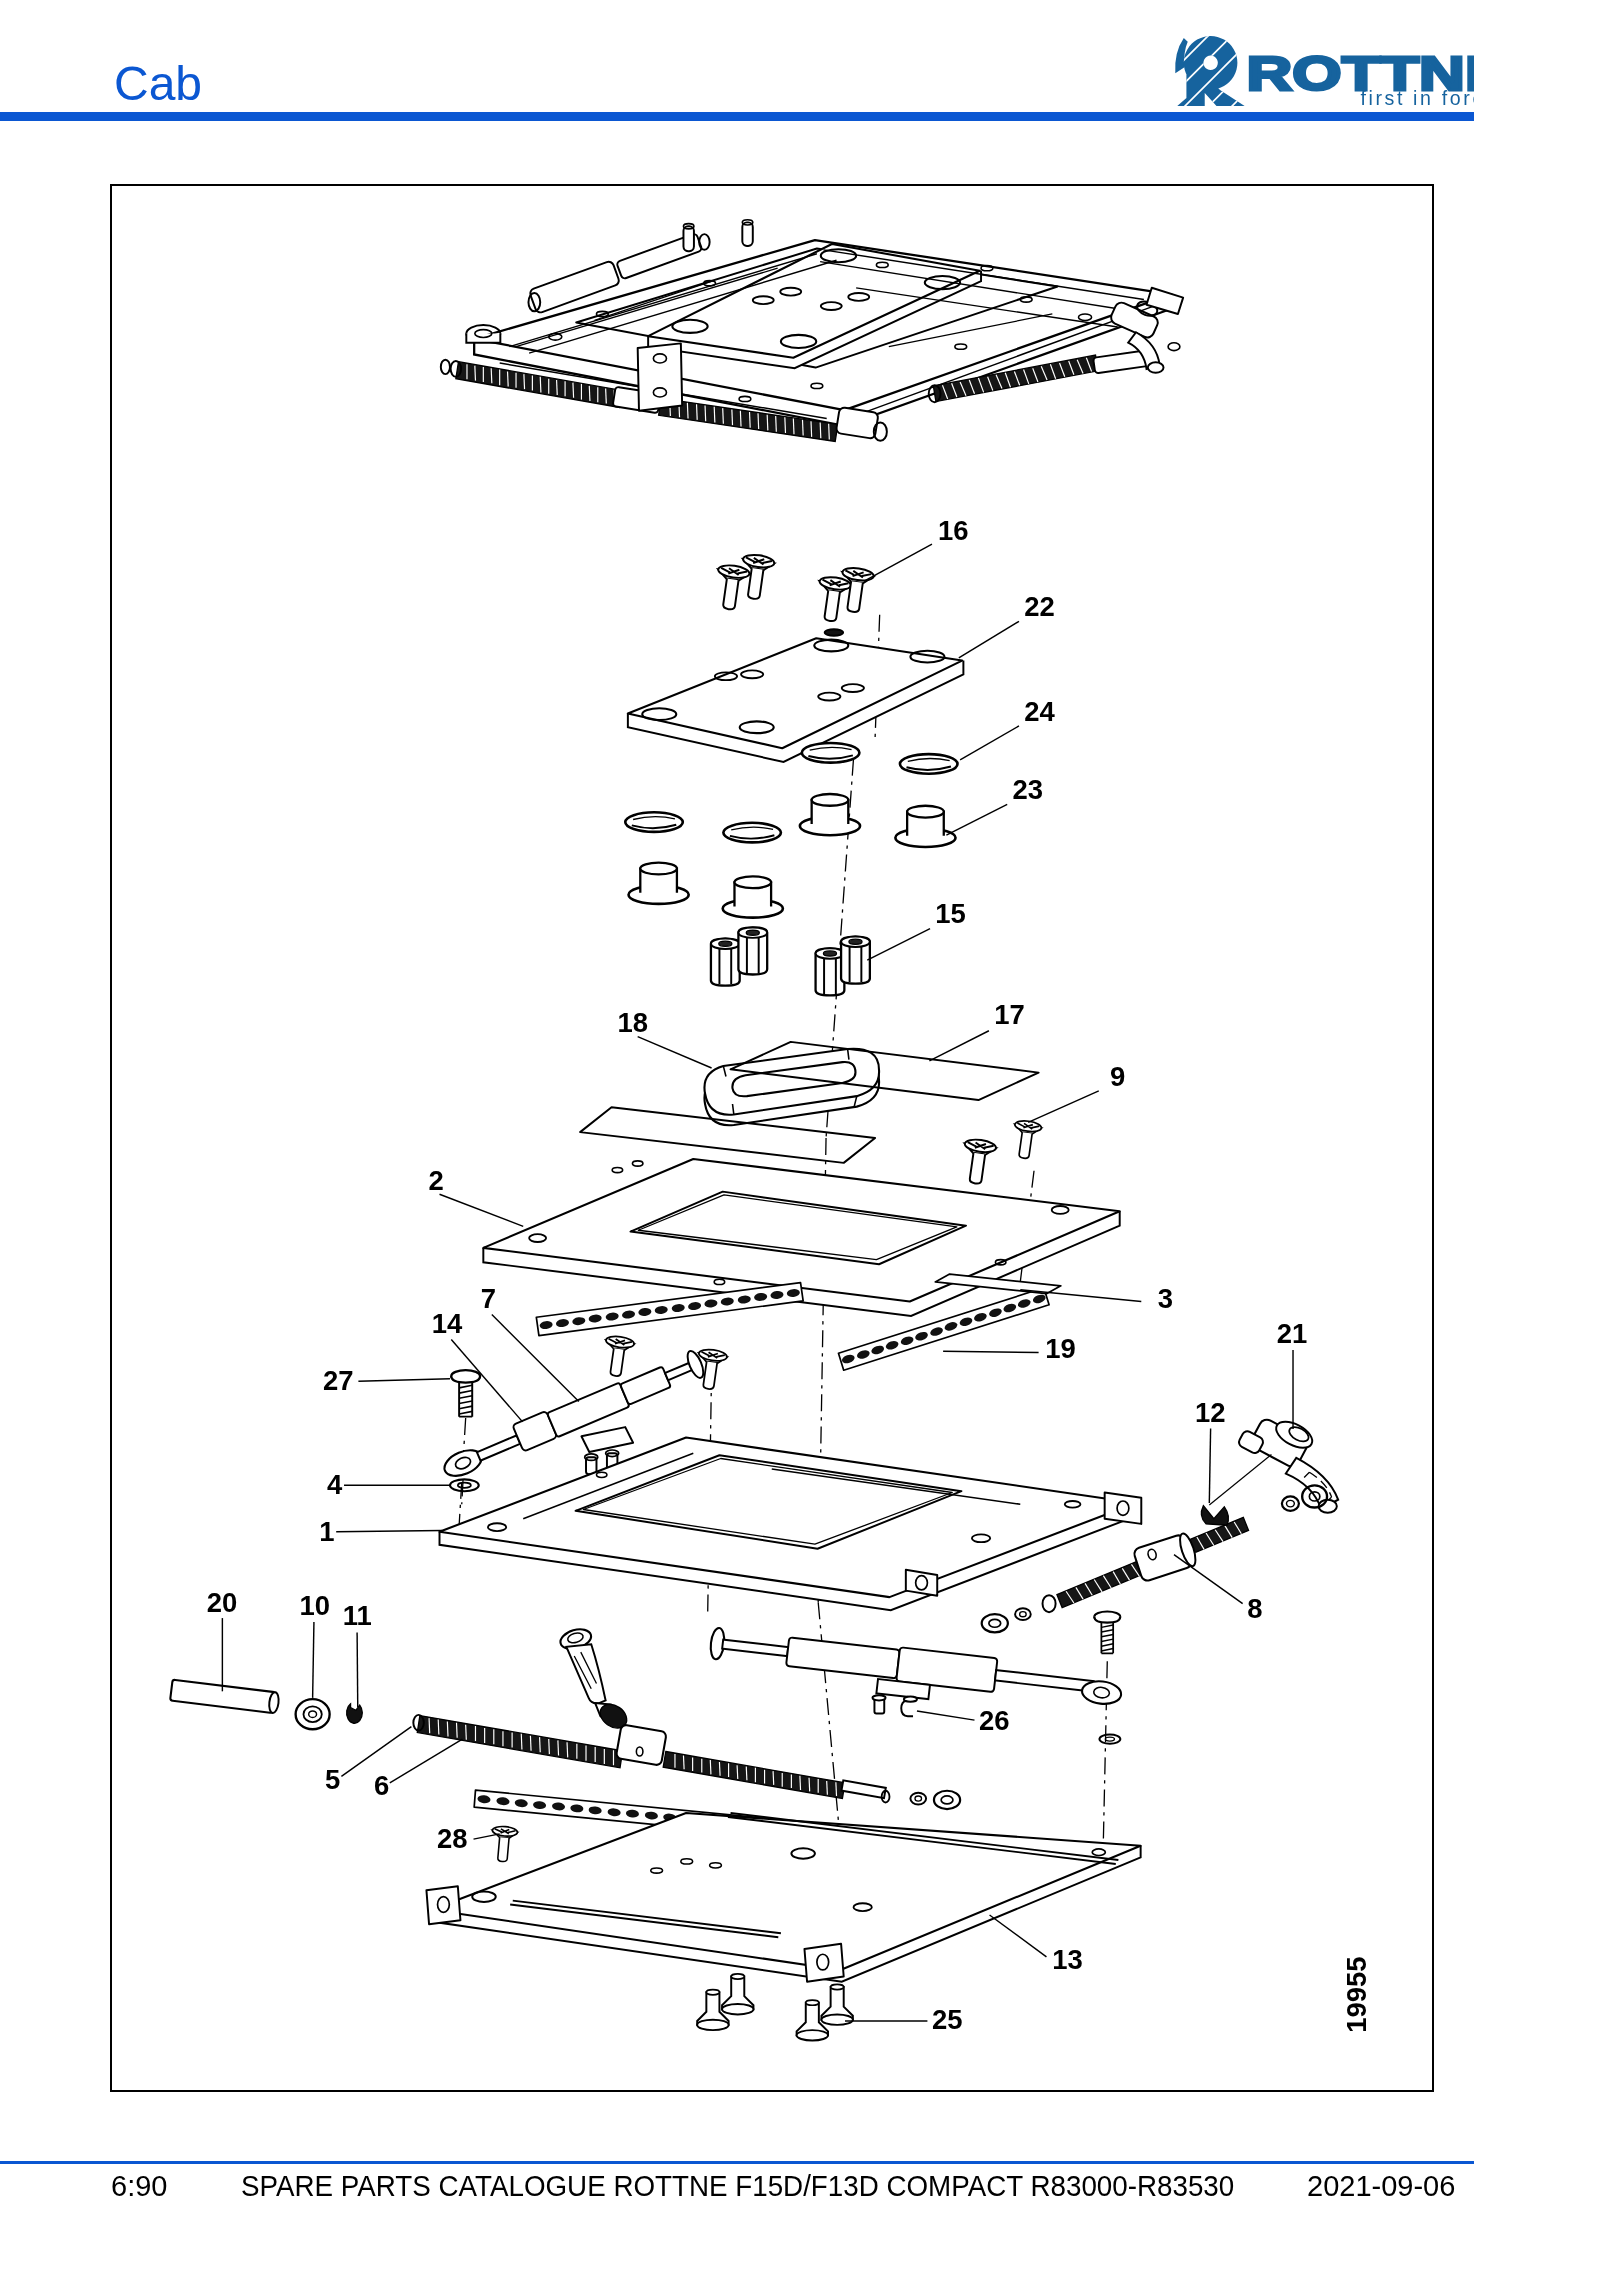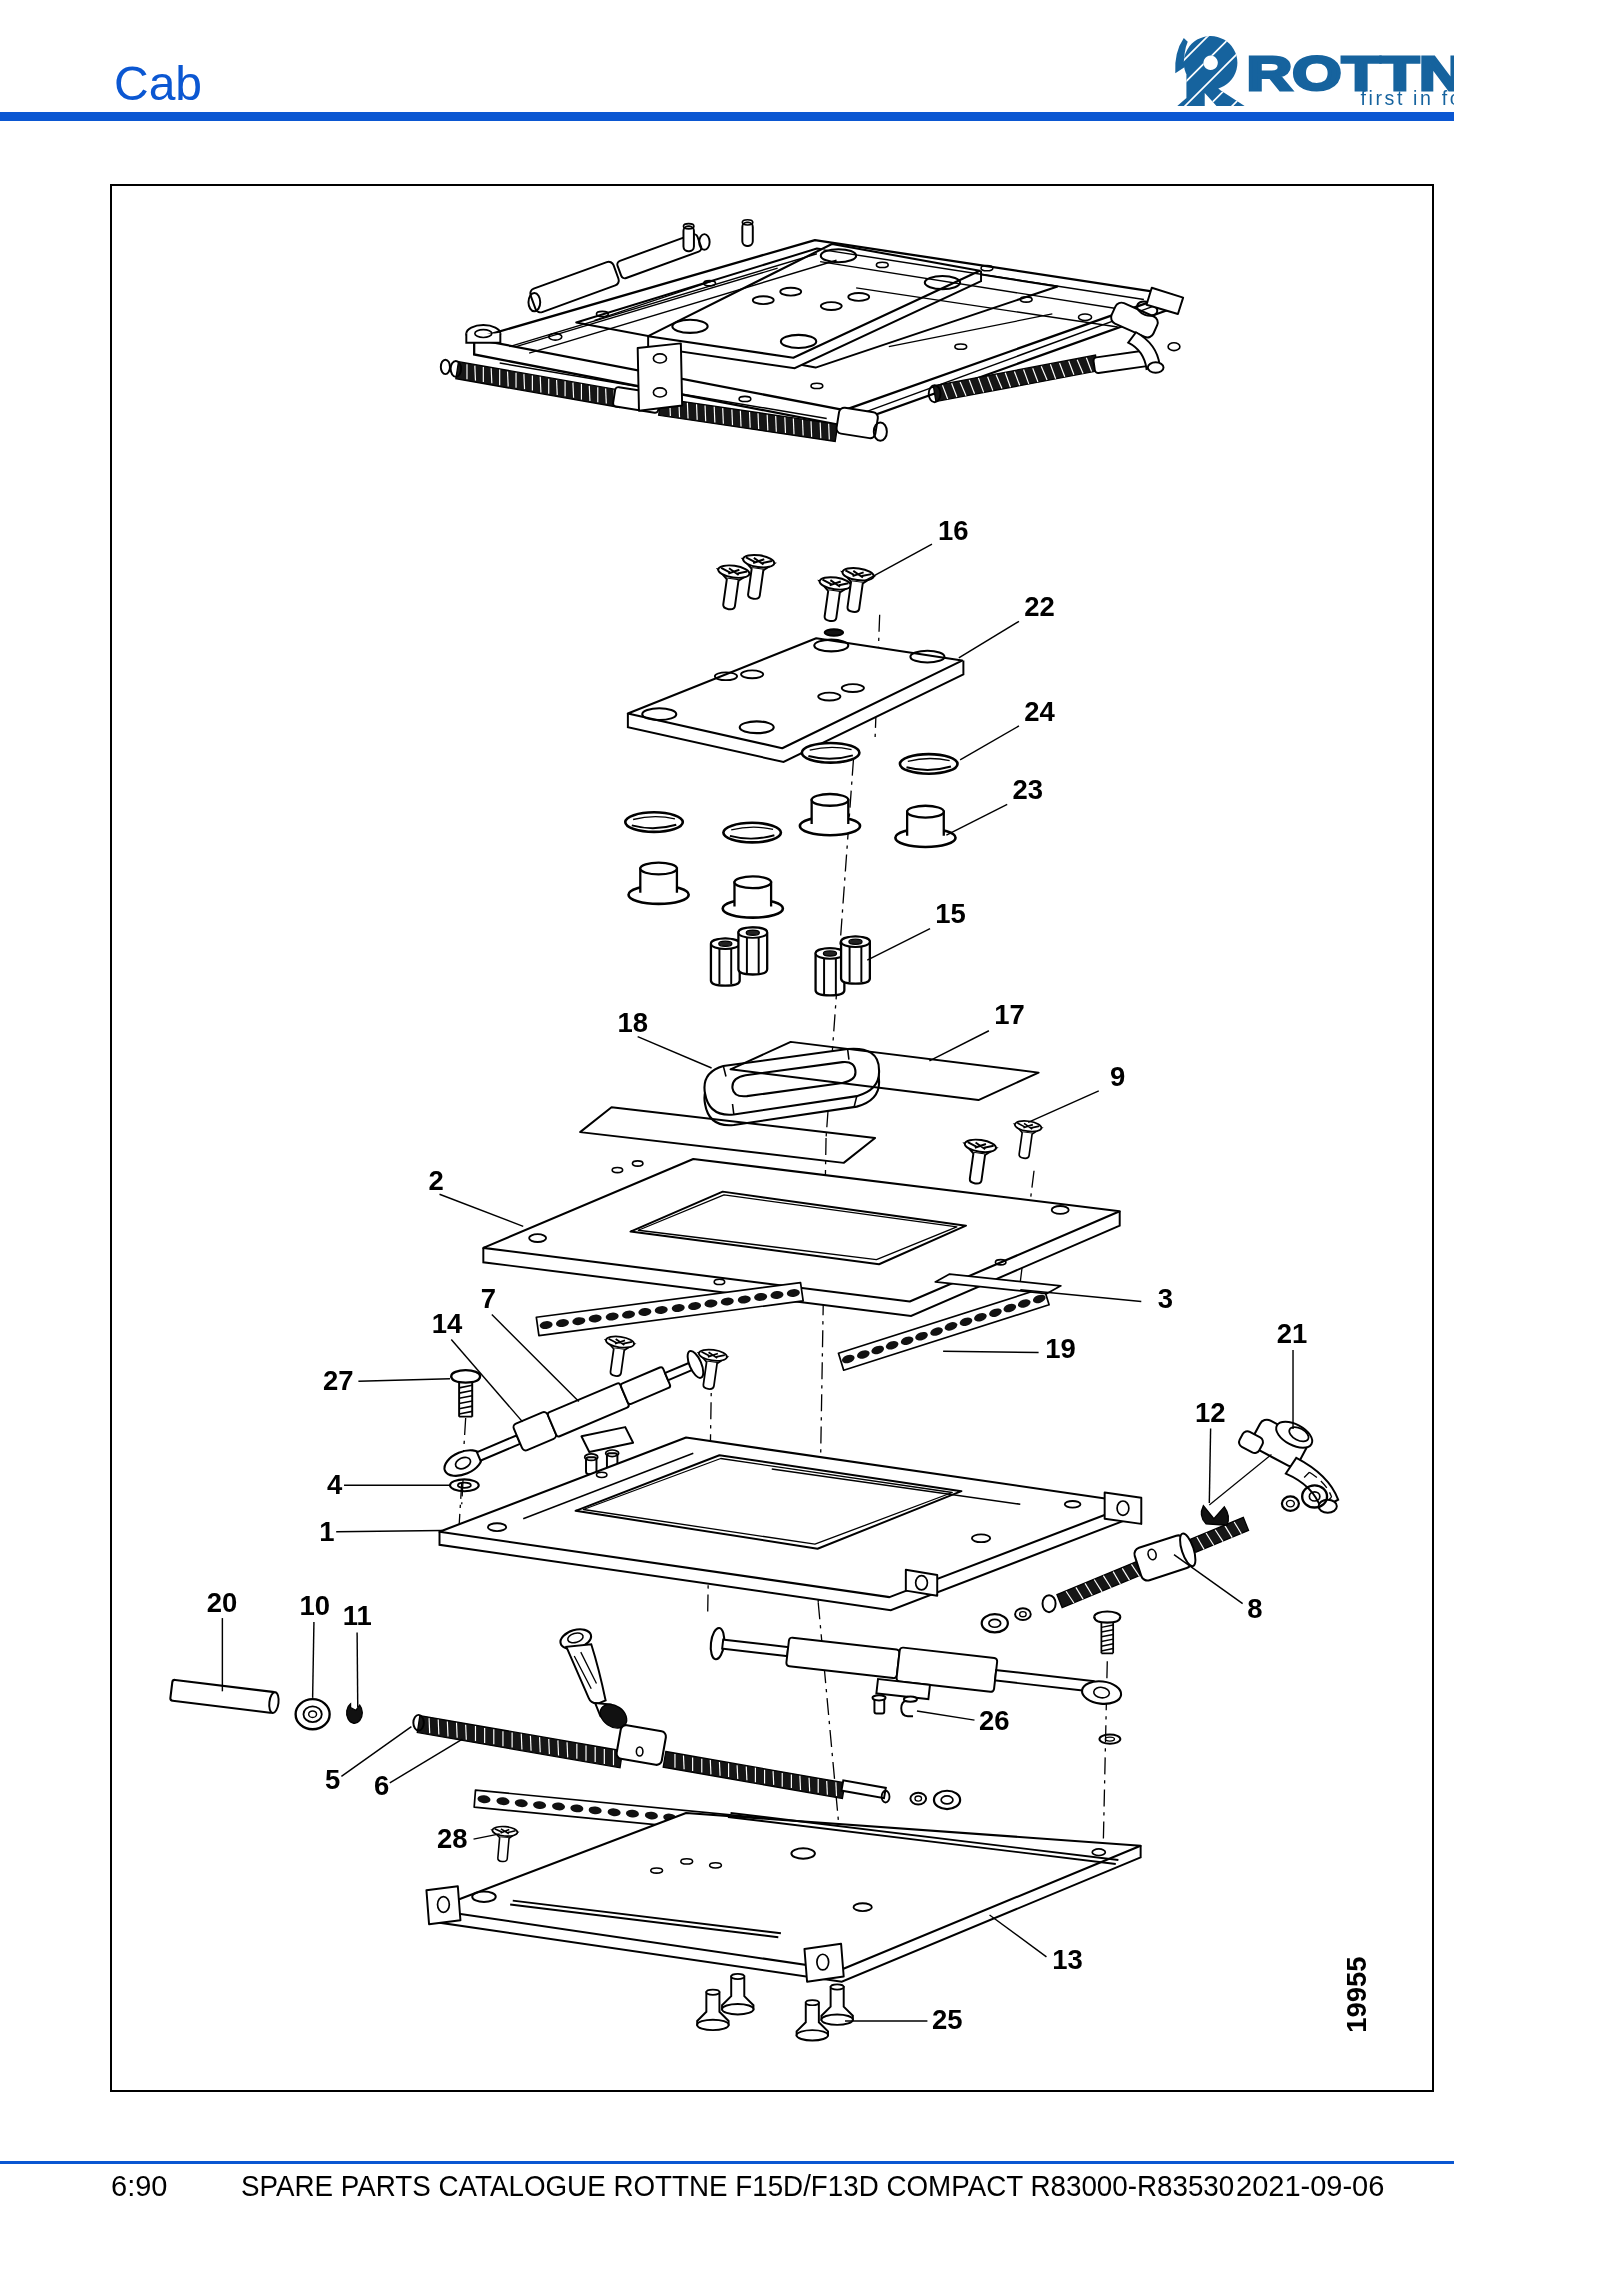--- a/index.html
+++ b/index.html
@@ -1,30 +1,30 @@
 <!DOCTYPE html>
 <html style="font-size:10.5px"><head><meta charset="utf-8"><style>
 html,body{margin:0;padding:0;background:#fff;}
-.page{position:relative;width:1454px;height:2295px;background:#fff;overflow:hidden;font-family:"Liberation Sans",sans-serif;}
+.page{position:relative;width:1454px;height:2295px;background:#fff;overflow:hidden;font-family:"Liberation Sans",sans-serif;padding-left:20px;}
 .cab{position:absolute;left:114px;top:56px;font-size:48px;color:#0b57d2;}
 .rule1{position:absolute;left:0;top:112px;width:1622px;height:9.2px;background:#0b57d2;}
 .rule2{position:absolute;left:0;top:2161px;width:1622px;height:3.3px;background:#0b57d2;}
 .box{position:absolute;left:110px;top:184px;width:1320px;height:1904px;border:2.9px solid #000;}
 .ft{position:absolute;font-size:29px;color:#000;top:2170px;white-space:nowrap;transform-origin:0 0;}
 svg{position:absolute;left:0;top:0;}
 .lbl{font-family:"Liberation Sans",sans-serif;font-weight:bold;font-size:42px;fill:#000;}
 </style></head><body>
 <div class="page">
 <div class="cab">Cab</div>
 <div class="rule1"></div>
 <div class="rule2"></div>
 <div class="box"></div>
 <div class="ft" style="left:111px;">6:90</div>
 <div class="ft" style="left:241px;transform:scaleX(0.9575);">SPARE PARTS CATALOGUE ROTTNE F15D/F13D COMPACT R83000-R83530</div>
-<div class="ft" style="left:1236px;">2021-09-06</div>
+<div class="ft" style="left:1307px;">2021-09-06</div>
 <svg width="1622" height="2295" viewBox="0 0 2480 3509">
 <g id="logo">
 <path d="M1810,58 Q1795,80 1797,112 L1811,103 Q1809,80 1816,64 Z" fill="#16639e"></path>
 <g>
 <clipPath id="rclip">
             <path d="M1851,55 a41,41 0 1 1 -0.1,0 Z M1851,85 a11,11 0 1 0 0.1,0 Z M1814,108 L1842,108 L1842,162 L1814,162 Z M1840,116 L1866,138 L1903,162 L1860,162 L1840,140 Z M1814,150 L1814,162 L1800,162 Z"></path>
           </clipPath>
 <path fill="#16639e" d="M1851,55 a41,41 0 1 1 -0.1,0 Z M1851,85 a11,11 0 1 0 0.1,0 Z M1814,108 L1842,108 L1842,162 L1814,162 Z M1840,116 L1866,138 L1903,162 L1860,162 L1840,140 Z M1814,150 L1814,162 L1800,162 Z"></path>
 <g clip-path="url(#rclip)" stroke="#fff" stroke-width="2.6">
 <line x1="1762" y1="140" x2="1882" y2="20"></line>

